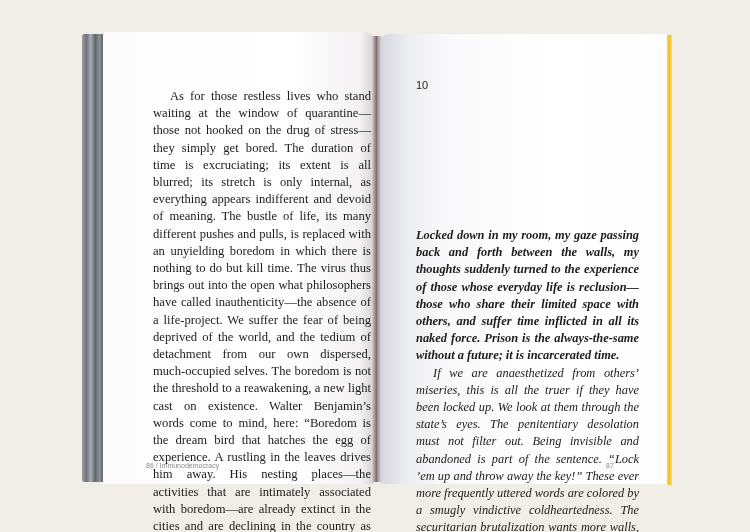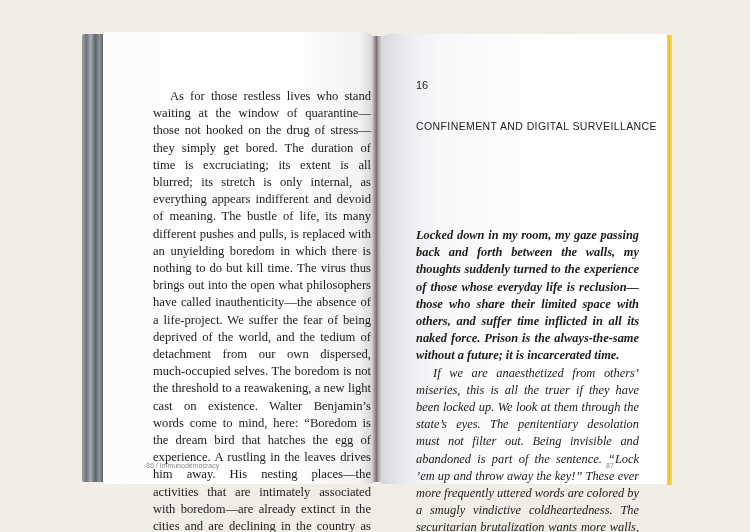--- a/index.html
+++ b/index.html
@@ -70,22 +70,21 @@
   <div class="left-edge"></div>
   <div class="left-page"></div>
   <div class="gutter"></div>
   <div class="right-page"></div>
   <div class="right-edge"></div>
 
   <div class="page-text left-text">
     <p>As for those restless lives who stand waiting at the window of quarantine—those not hooked on the drug of stress—they simply get bored. The duration of time is excruciating; its extent is all blurred; its stretch is only internal, as everything appears indifferent and devoid of meaning. The bustle of life, its many different pushes and pulls, is replaced with an unyielding boredom in which there is nothing to do but kill time. The virus thus brings out into the open what philosophers have called inauthenticity—the absence of a life-project. We suffer the fear of being deprived of the world, and the tedium of detachment from our own dispersed, much-occupied selves. The boredom is not the threshold to a reawakening, a new light cast on existence. Walter Benjamin’s words come to mind, here: “Boredom is the dream bird that hatches the egg of experience. A rustling in the leaves drives him away. His nesting places—the activities that are intimately associated with boredom—are already extinct in the cities and are declining in the country as well.”</p>
   </div>
 
-  <div class="chapter-number">16</div>
-  <div class="chapter-title">CONFINEMENT AND DIGITAL SURVEILLANCE</div>
+  <div class="chapter-number">10</div>
 
   <div class="page-text right-text">
     <p class="noindent">Locked down in my room, my gaze passing back and forth between the walls, my thoughts suddenly turned to the experience of those whose everyday life is reclusion—those who share their limited space with others, and suffer time inflicted in all its naked force. Prison is the always-the-same without a future; it is incarcerated time.</p>
     <p>If we are anaesthetized from others’ miseries, this is all the truer if they have been locked up. We look at them through the state’s eyes. The penitentiary desolation must not filter out. Being invisible and abandoned is part of the sentence. “Lock ’em up and throw away the key!” These ever more frequently uttered words are colored by a smugly vindictive coldheartedness. The securitarian brutalization wants more walls, more barbed wire, more prisons. Some moderates ask for less overcrowding and more “legality.”</p>
   </div>
 
   <div class="footer left-footer">86 / Immunodemocracy</div>
   <div class="footer right-footer">87</div>
 </div>
 

